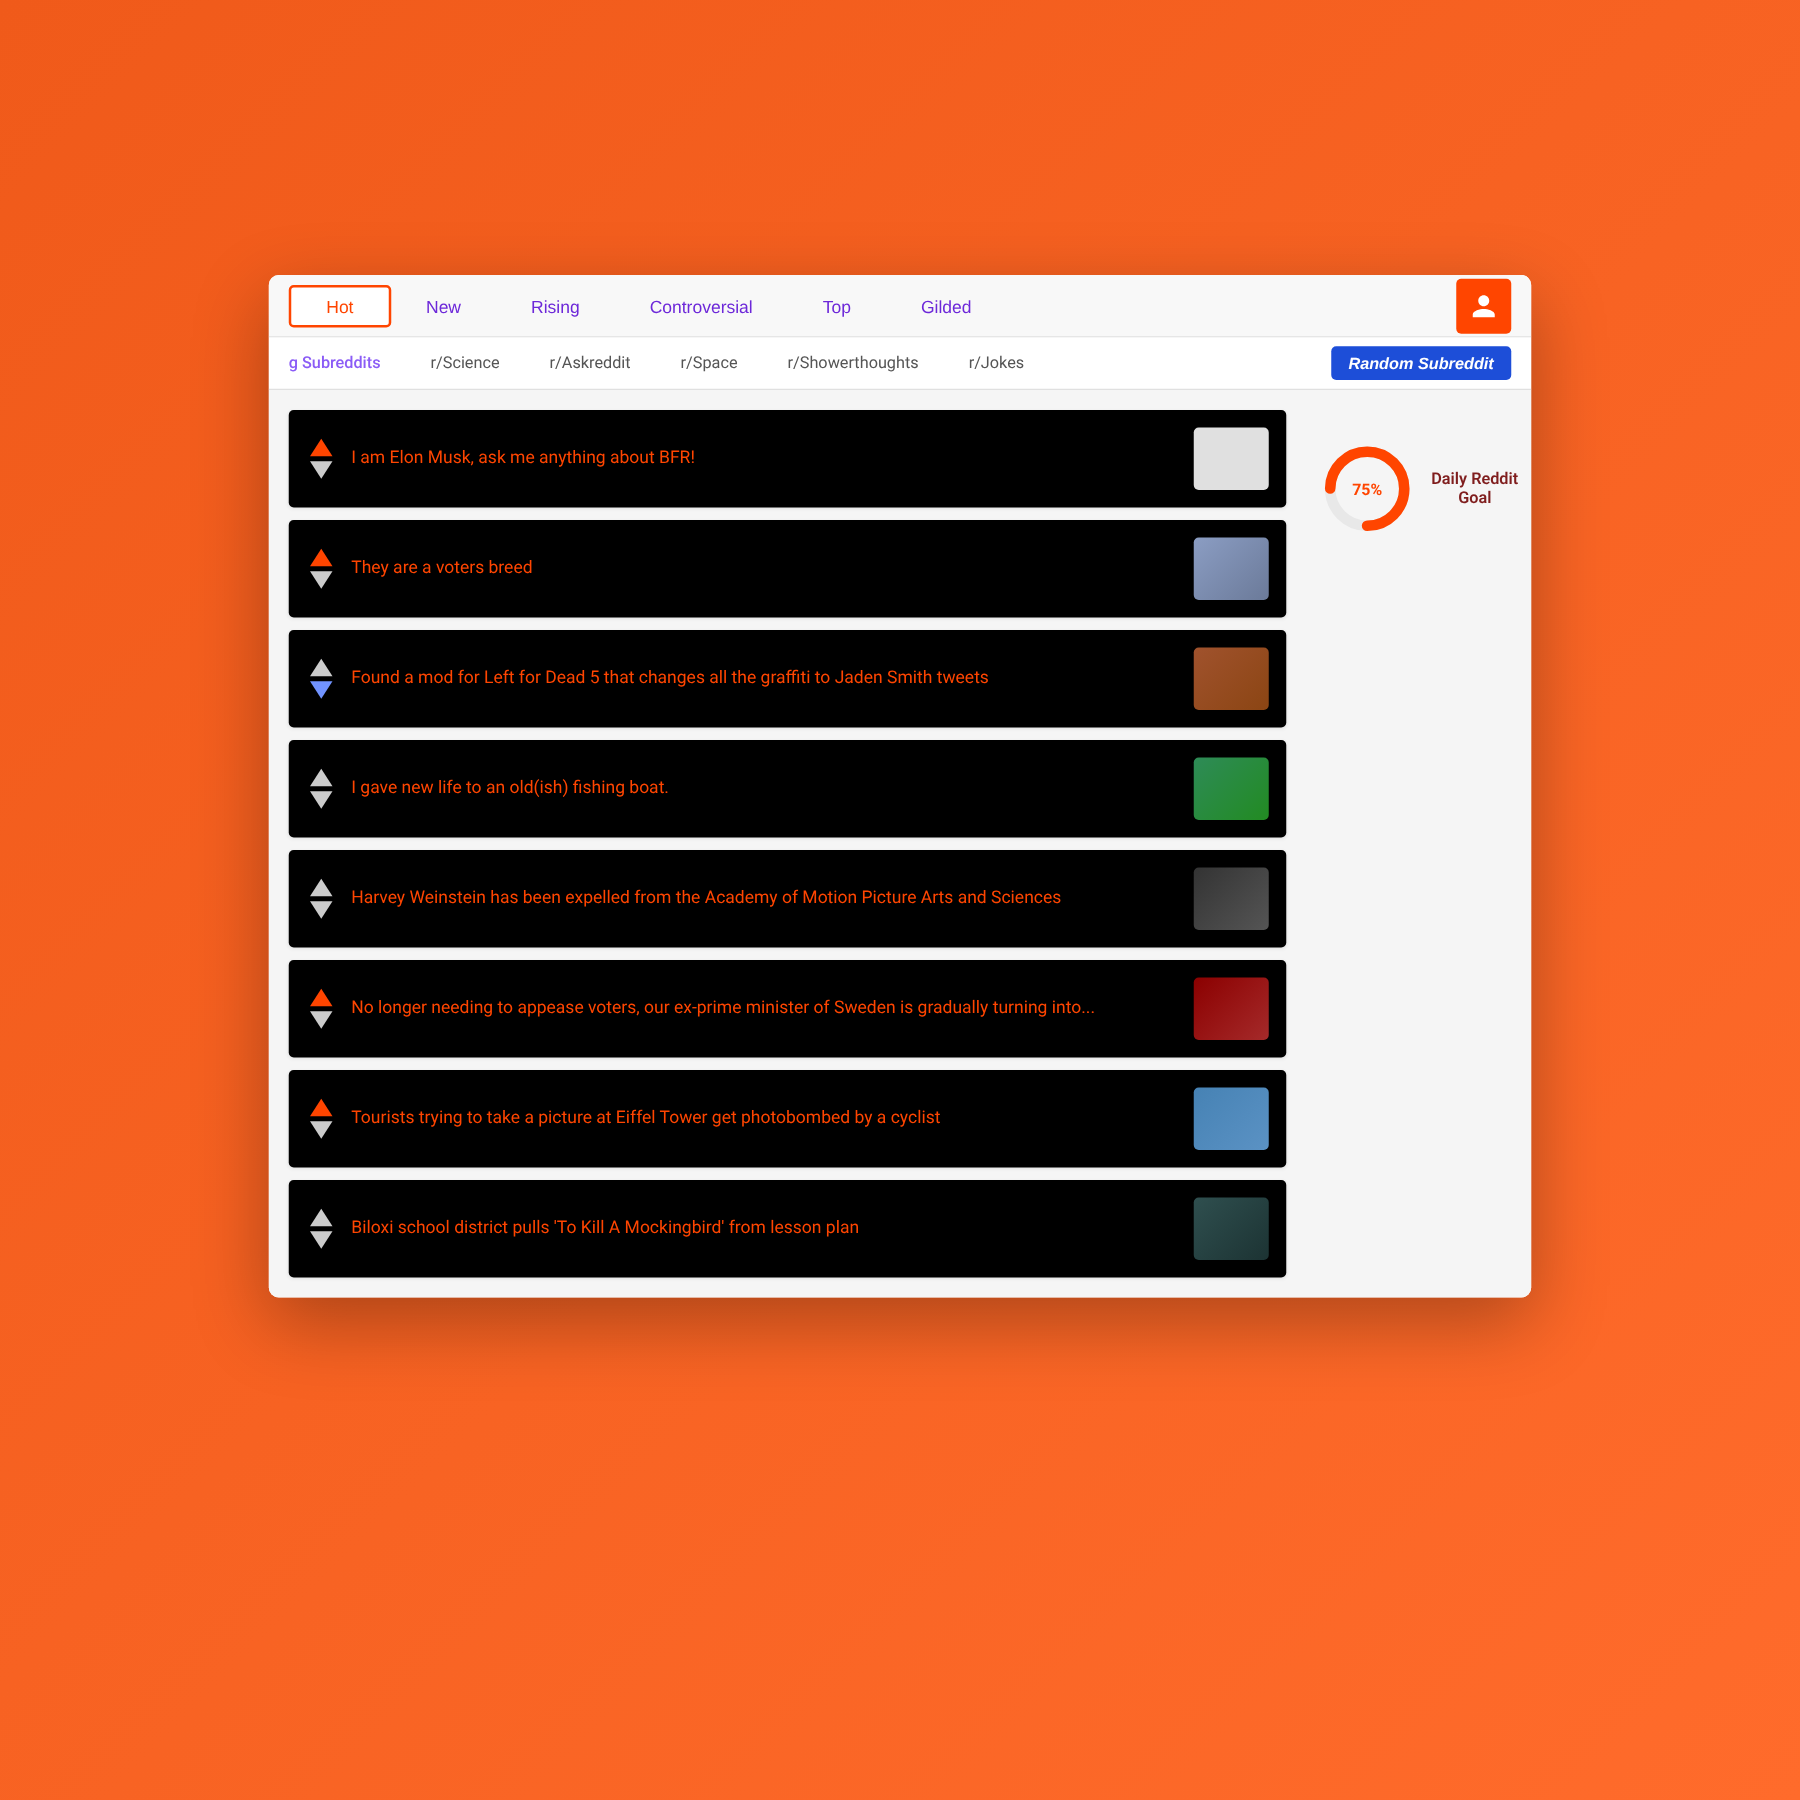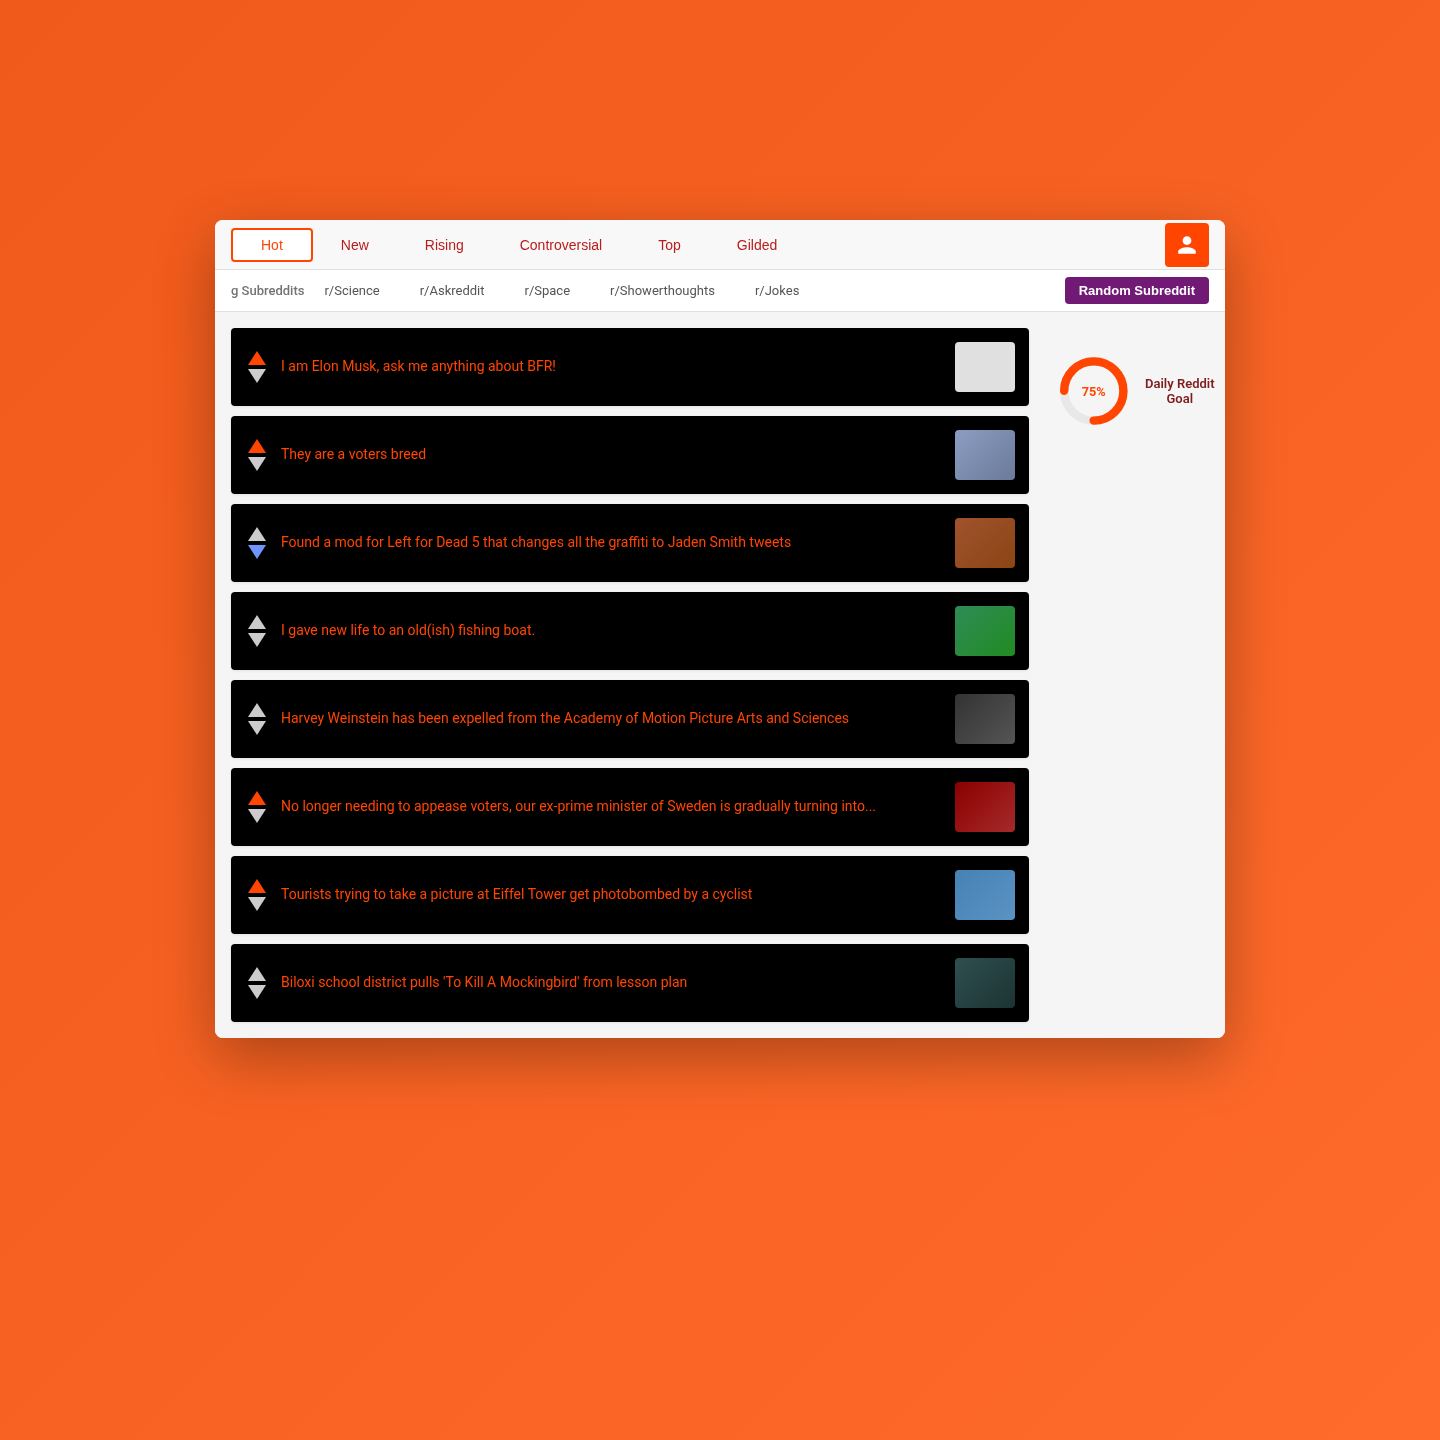--- a/index.html
+++ b/index.html
@@ -40,21 +40,21 @@
       height: 100%;
     }
 
     .nav-tab {
       padding: 0 28px;
       height: 100%;
       display: flex;
       align-items: center;
       font-size: 14px;
       font-weight: 500;
-      color: #b91c1c;
+      color: #6d28d9;
       cursor: pointer;
       border: none;
       background: none;
     }
 
     .nav-tab.active {
       color: #ff4500;
       border: 2px solid #ff4500;
       border-radius: 4px;
       height: 34px;
@@ -84,46 +84,48 @@
       border-bottom: 1px solid #e0e0e0;
       display: flex;
       align-items: center;
       padding: 0 16px;
       height: 42px;
       gap: 0;
     }
 
     .subreddit-label {
       font-size: 13px;
-      color: #737373;
+      color: #8b5cf6;
       font-weight: 500;
+      margin-right: 20px;
       white-space: nowrap;
     }
 
     .subreddit-link {
       font-size: 13px;
       color: #555;
       cursor: pointer;
       padding: 0 20px;
       height: 100%;
       display: flex;
       align-items: center;
     }
 
     .random-btn {
       margin-left: auto;
-      background: #701a75;
+      background: #1d4ed8;
       color: #fff;
       border: none;
       border-radius: 4px;
       padding: 6px 14px;
       font-size: 13px;
       font-weight: 600;
       cursor: pointer;
       white-space: nowrap;
+      font-style: italic;
     }
 
     
     .main-content {
       display: flex;
       background: #f5f5f5;
     }
 
     
     .feed {

